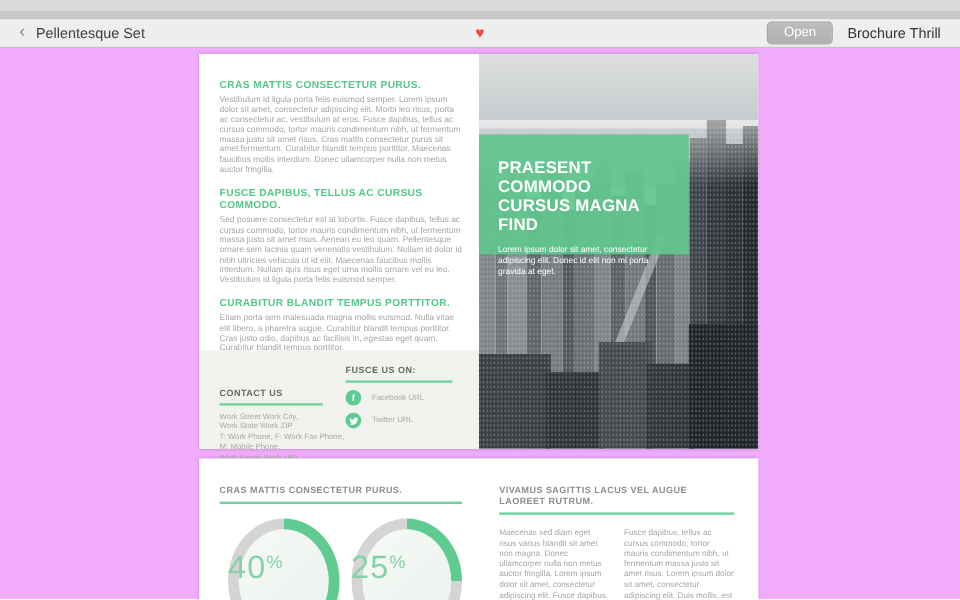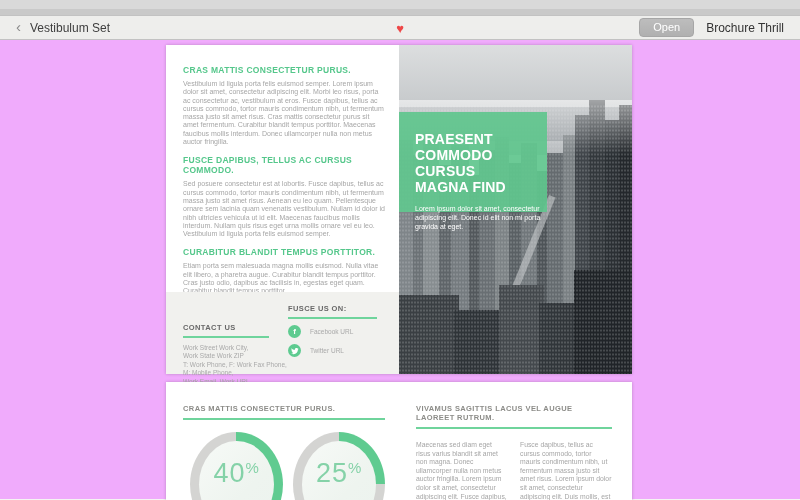--- a/index.html
+++ b/index.html
@@ -47,52 +47,52 @@
   .f-lines { margin-top:6px; }
   .soc-row { display:flex; align-items:center; gap:9px; margin-top:6px; }
   .soc-ic { width:13px; height:13px; border-radius:50%; background:#5ecb90; color:#fff;
     font-size:8px; font-weight:bold; display:flex; align-items:center; justify-content:center; }
   .soc-ic svg { width:8px; height:8px; fill:#fff; }
   .soc-label { font-size:6.5px; color:#a9a9a9; }
 
   
   .photo { position:absolute; right:0; top:0; width:233px; height:329px; overflow:hidden; }
   .photo svg { display:block; width:233px; height:329px; }
-  .overlay { position:absolute; left:0; top:67px; width:148px; height:100px;
+  .overlay { position:absolute; left:0; top:67px; width:175px; height:100px;
     background:rgba(97,198,142,0.93); padding:19px 16px 0; }
   .ov-title { font-size:14px; line-height:16px; font-weight:bold; color:#fff; letter-spacing:.2px; }
   .ov-body { font-size:7px; line-height:9px; color:#fff; margin-top:9px; width:143px; }
 
   
   .p2-head { font-size:7.5px; font-weight:bold; color:#8c8c88; letter-spacing:.4px;
     border-bottom:2px solid #6fd49c; padding-bottom:5px; }
   .p2-left { position:absolute; left:17px; top:22px; width:202px; }
   .p2-right { position:absolute; left:250px; top:22px; width:196px; }
   .donut-row { display:flex; gap:10px; margin-top:12px; margin-left:7px; }
   .donut { position:relative; width:105px; height:105px; }
   .ring { position:absolute; inset:0; border-radius:50%; }
   .hole { position:absolute; inset:9px; border-radius:50%;
     background:linear-gradient(135deg,#f7faf7 0%,#eef4ef 60%,#ecf3ee 100%); }
-  .pct { position:absolute; top:26px; left:0; right:0; text-align:center;
+  .pct { position:absolute; top:26px; left:0; right:0; text-align:left;
     font-size:27px; font-weight:300; color:#85d2a8; letter-spacing:1px; }
   .pct .unit { font-size:15px; position:relative; top:-9px; letter-spacing:0; }
   .p2-cols { display:flex; gap:12px; margin-top:12px; }
   .p2-col { width:92px; font-size:6.8px; line-height:8.6px; color:#a6a6a6; }
 </style>
 </head>
 <body>
 
 <div class="screen">
   <div class="strip-a"></div>
   <div class="strip-b"></div>
 
   <div class="toolbar">
     <div class="tb-left">
       <span class="chev">‹</span>
-      <span class="tb-title">Vestibulum Set</span>
+      <span class="tb-title">Pellentesque Set</span>
     </div>
     <div class="tb-center">
       <span class="heart">♥</span>
     </div>
     <div class="tb-right">
       <button class="open-btn">Open</button>
       <span class="doc-title">Brochure Thrill</span>
     </div>
   </div>
 

